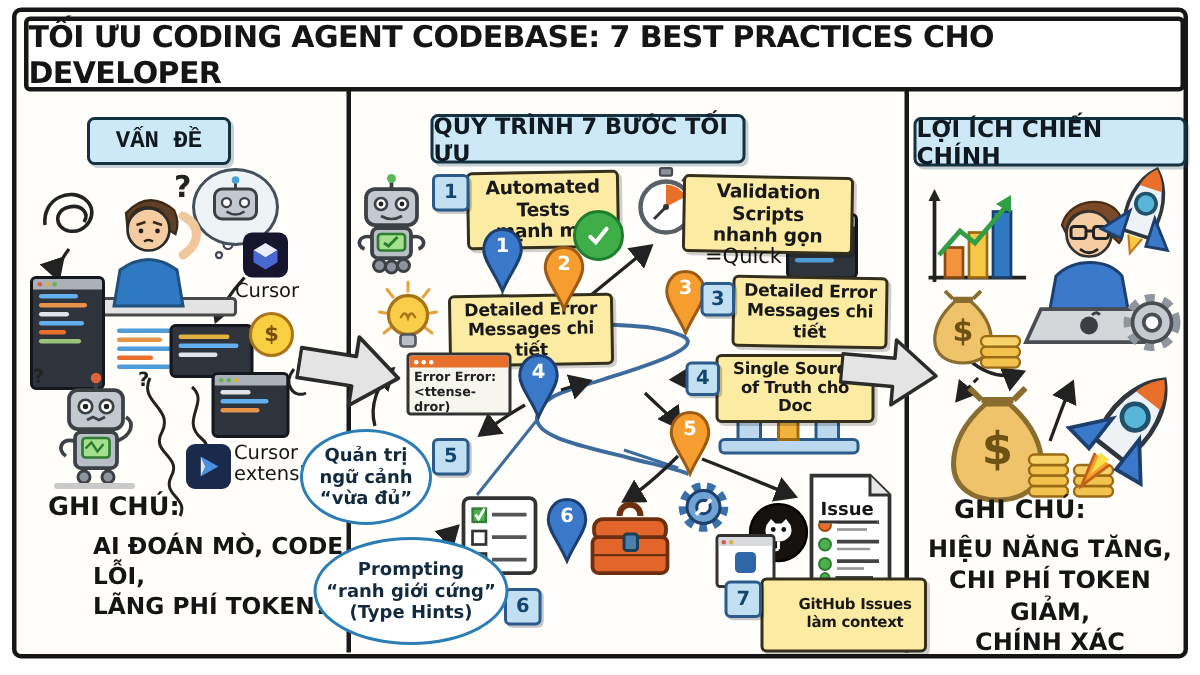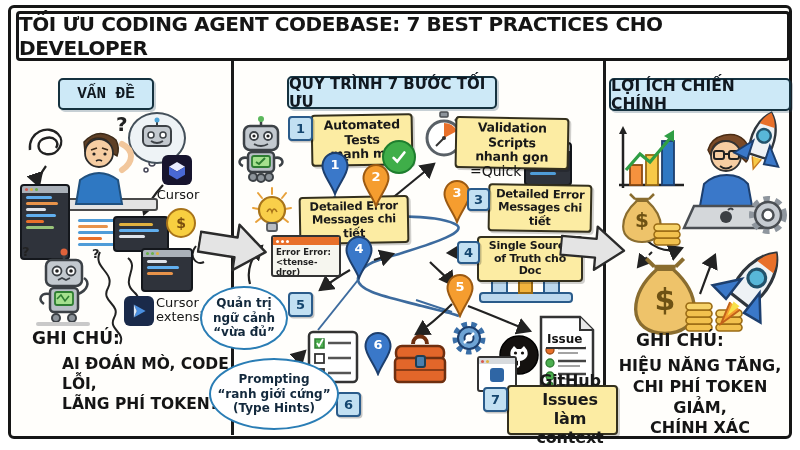--- a/index.html
+++ b/index.html
@@ -385,21 +385,21 @@
       <line x1="20" y1="60" x2="48" y2="60" stroke="#444" stroke-width="2.5"></line>
         <line x1="20" y1="65" x2="38" y2="65" stroke="#999" stroke-width="1.8"></line>
       <circle cx="12" cy="71" r="3" fill="#4caf50" stroke="#2e7d32" stroke-width="1.2"></circle>
       <line x1="19" y1="71" x2="44" y2="71" stroke="#444" stroke-width="2"></line>
     </svg>
     <div style="position:absolute;left:8px;top:6px;font-size:12px;font-weight:800;border-bottom:2px solid #333;padding:0 3px 1px 1px;background:#fff;margin-top:12px;">Issue</div>
   </div>
 
   <div class="abs badge" style="left:336px;top:392px;width:21px;height:21px;">6</div>
   <div class="abs badge" style="left:483px;top:387px;width:21px;height:21px;">7</div>
-  <div class="abs ybox" style="left:507px;top:385px;width:88px;height:44px;font-size:16px;padding-left:17px;">GitHub Issues
+  <div class="abs ybox" style="left:507px;top:385px;width:88px;height:44px;font-size:10px;padding-left:17px;">GitHub Issues
 làm context</div>
 
   <div class="abs bubble" style="left:200px;top:286px;width:84px;height:60px;font-size:12px;">Quản trị
 ngữ cảnh
 “vừa đủ”</div>
   <div class="abs bubble" style="left:209px;top:358px;width:126px;height:68px;font-size:12px;">Prompting
 “ranh giới cứng”
 (Type Hints)</div>
 
   <div class="abs header-box" style="left:609px;top:78px;width:178px;height:29px;font-size:15.5px;">LỢI ÍCH CHIẾN CHÍNH</div>

